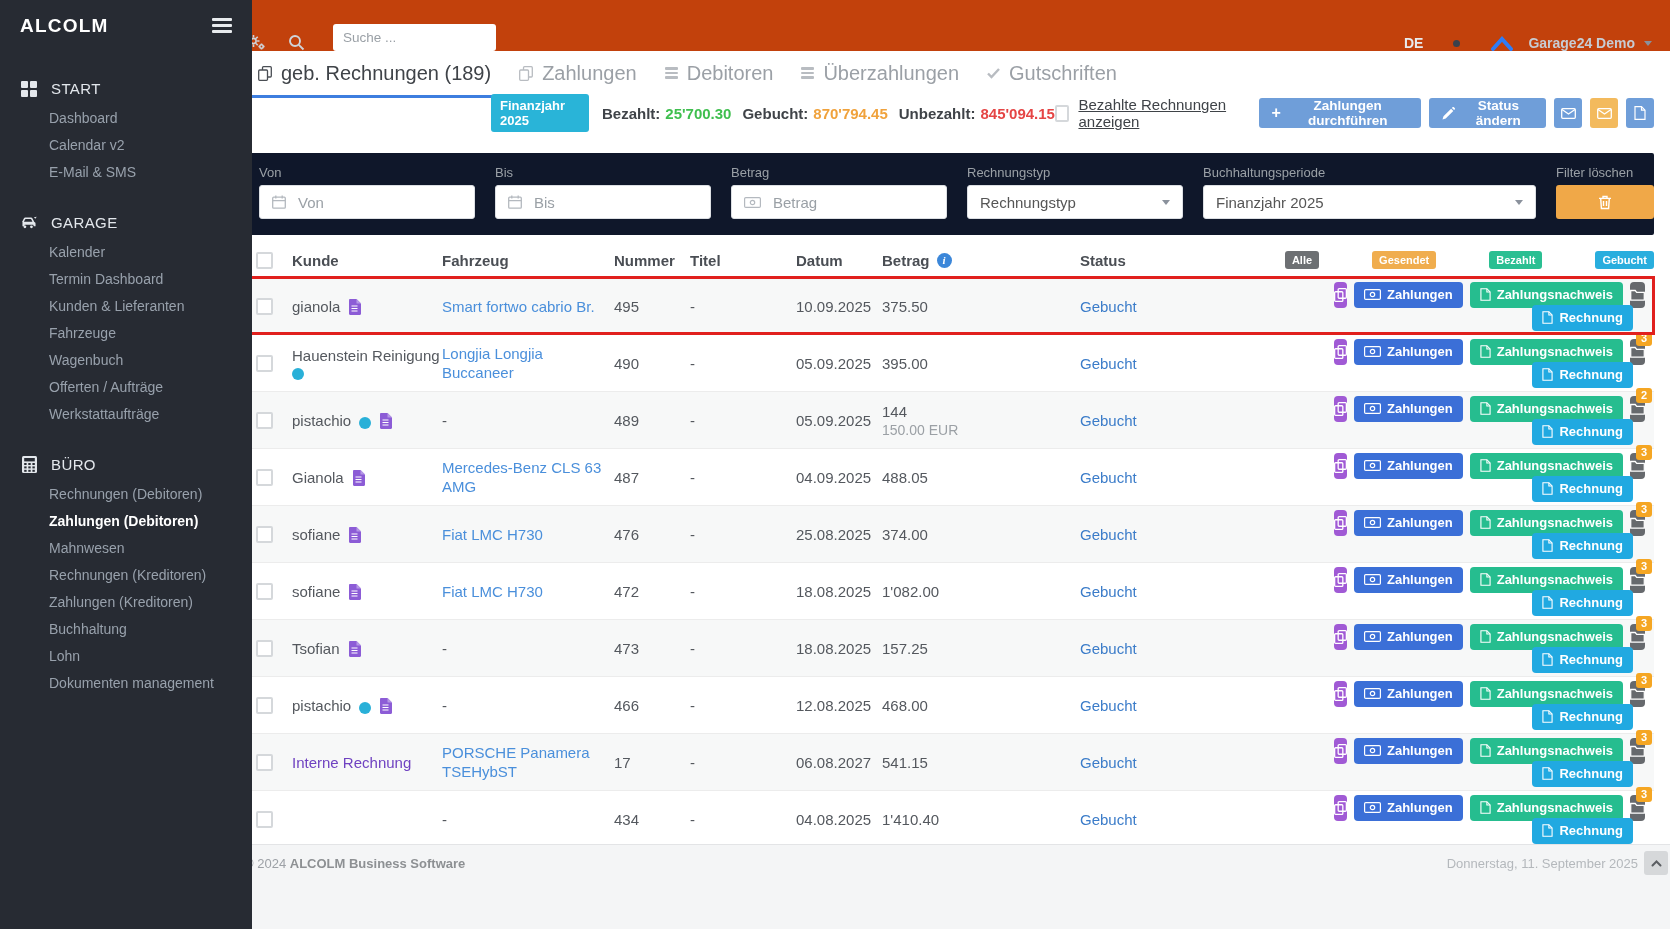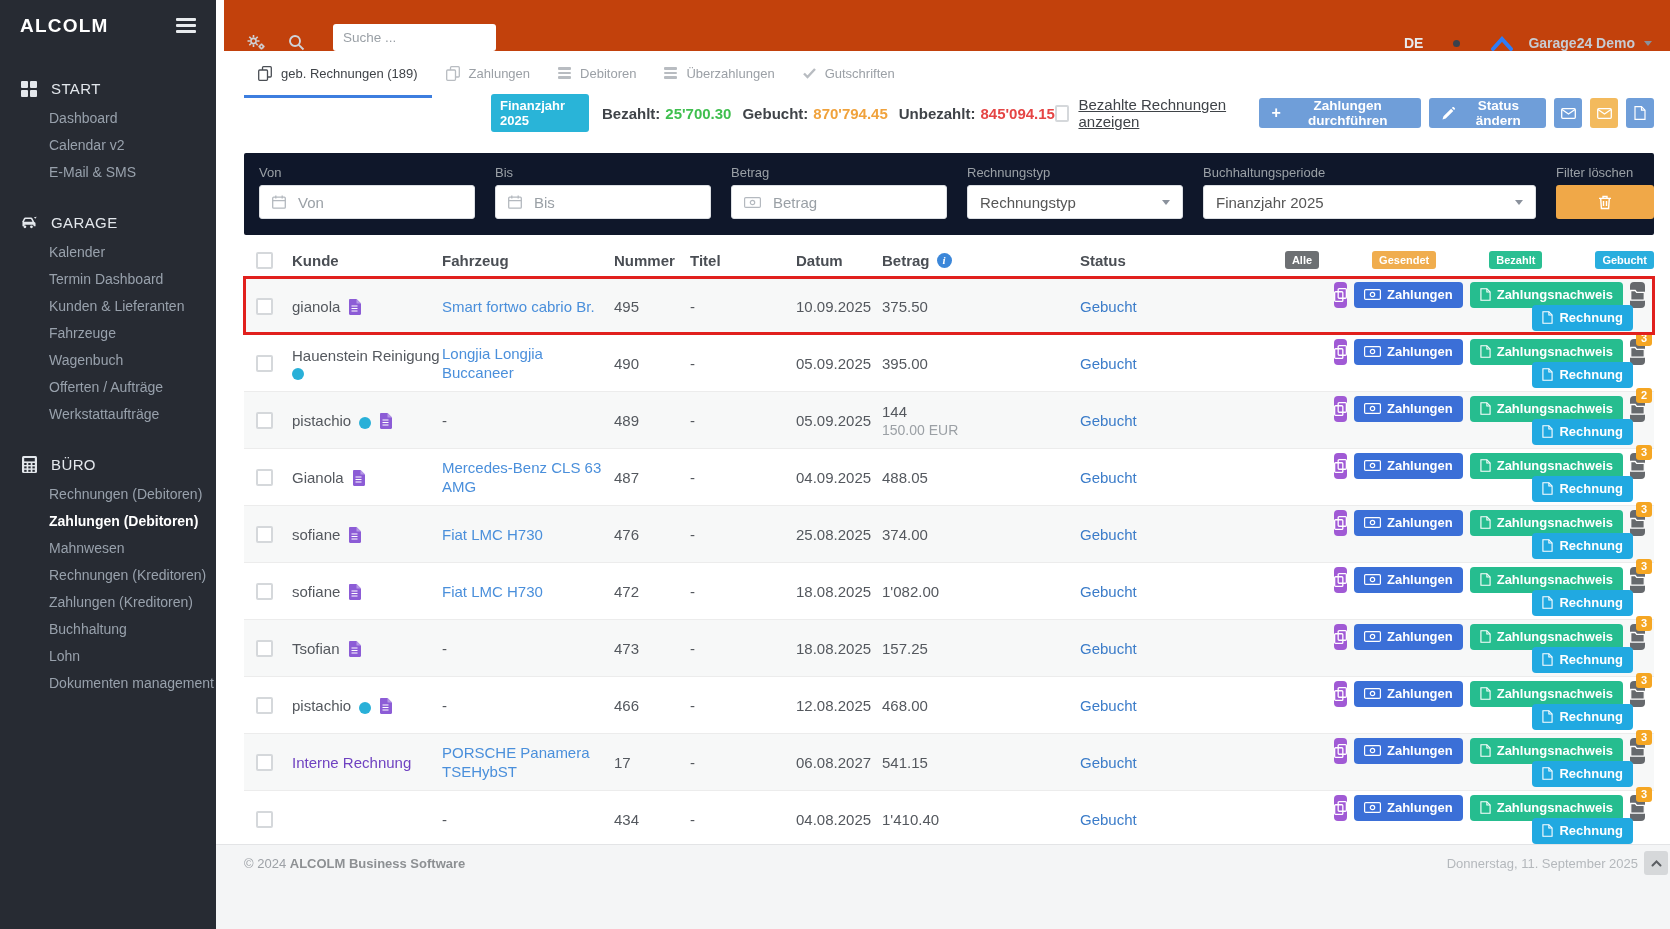--- a/index.html
+++ b/index.html
@@ -4,21 +4,21 @@
 <style>
   * { box-sizing: border-box; }
   html,body { margin:0; padding:0; }
   body {
     width:1670px; height:929px; position:relative; overflow:hidden;
     font-family:"Liberation Sans", sans-serif; background:#fff; color:#54585e;
   }
   svg { display:block; }
 
   
-  .sidebar { position:absolute; left:0; top:0; width:216px; height:929px; background:#272b33; z-index:20; overflow:hidden; }
+  .sidebar { position:absolute; left:0; top:0; width:252px; height:929px; background:#272b33; z-index:20; overflow:hidden; }
   .sidebar-header { height:51px; display:flex; align-items:center; justify-content:space-between; padding:0 20px; }
   .logo { color:#fff; font-size:19px; font-weight:bold; letter-spacing:1.2px; }
   .hamburger { width:20px; cursor:pointer; }
   .hamburger i { display:block; height:2.5px; background:#e8ebee; margin:3.5px 0; border-radius:1px; }
   .nav-section { margin-top:22px; }
   .nav-section-header { display:flex; align-items:center; gap:13px; padding:7px 20px; color:#e3e7ec; font-size:15px; letter-spacing:.4px; }
   .nav-section-header .sicon { width:18px; display:flex; justify-content:center; }
   .nav-item { padding:5.5px 10px 5.5px 49px; color:#98a1ac; font-size:14px; cursor:pointer; white-space:nowrap; }
   .nav-item.active { color:#ffffff; font-weight:bold; }
 
@@ -32,21 +32,21 @@
   .tb-dot { width:7px; height:7px; border-radius:50%; background:#3a414c; margin:0 30px; }
   .tb-account { display:flex; align-items:center; gap:9px; cursor:pointer; margin-left:14px; }
   .tb-account-name { color:#c7ccd3; font-size:14px; font-weight:bold; }
   .caret-down { width:0; height:0; border-left:4.5px solid transparent; border-right:4.5px solid transparent; border-top:5px solid #8a919c; }
 
   
   .main { position:absolute; left:216px; top:51px; width:1454px; height:793px; background:#fff; }
   .content { margin:0 16px 0 28px; width:1410px; }
 
   .tabs { display:flex; height:47px; }
-  .tab { display:flex; align-items:center; gap:9px; padding:0 14px; font-size:13px; color:#9ba0a6; border-bottom:3px solid transparent; cursor:pointer; }
+  .tab { display:flex; align-items:center; gap:9px; padding:0 14px; font-size:20px; color:#9ba0a6; border-bottom:3px solid transparent; cursor:pointer; }
   .tab.active { color:#3f4348; border-bottom-color:#3d7edf; }
   .tab .ticon { display:flex; }
   .listbars i { display:block; width:13px; height:2.5px; background:#b8bcc1; margin:2px 0; border-radius:1px; }
 
   .summary { height:30px; display:flex; align-items:center; margin-top:0px; }
   .period-badge { margin-left:247px; background:#29b4d8; color:#fff; font-size:13px; font-weight:bold; border-radius:3px; padding:4px 9px; }
   .stats { display:flex; align-items:flex-end; gap:11px; margin-left:13px; font-size:15px; }
   .stat { display:flex; gap:5px; align-items:center; }
   .stat .slabel { color:#3f4348; font-weight:bold; }
   .stat .svalue { font-weight:bold; }

